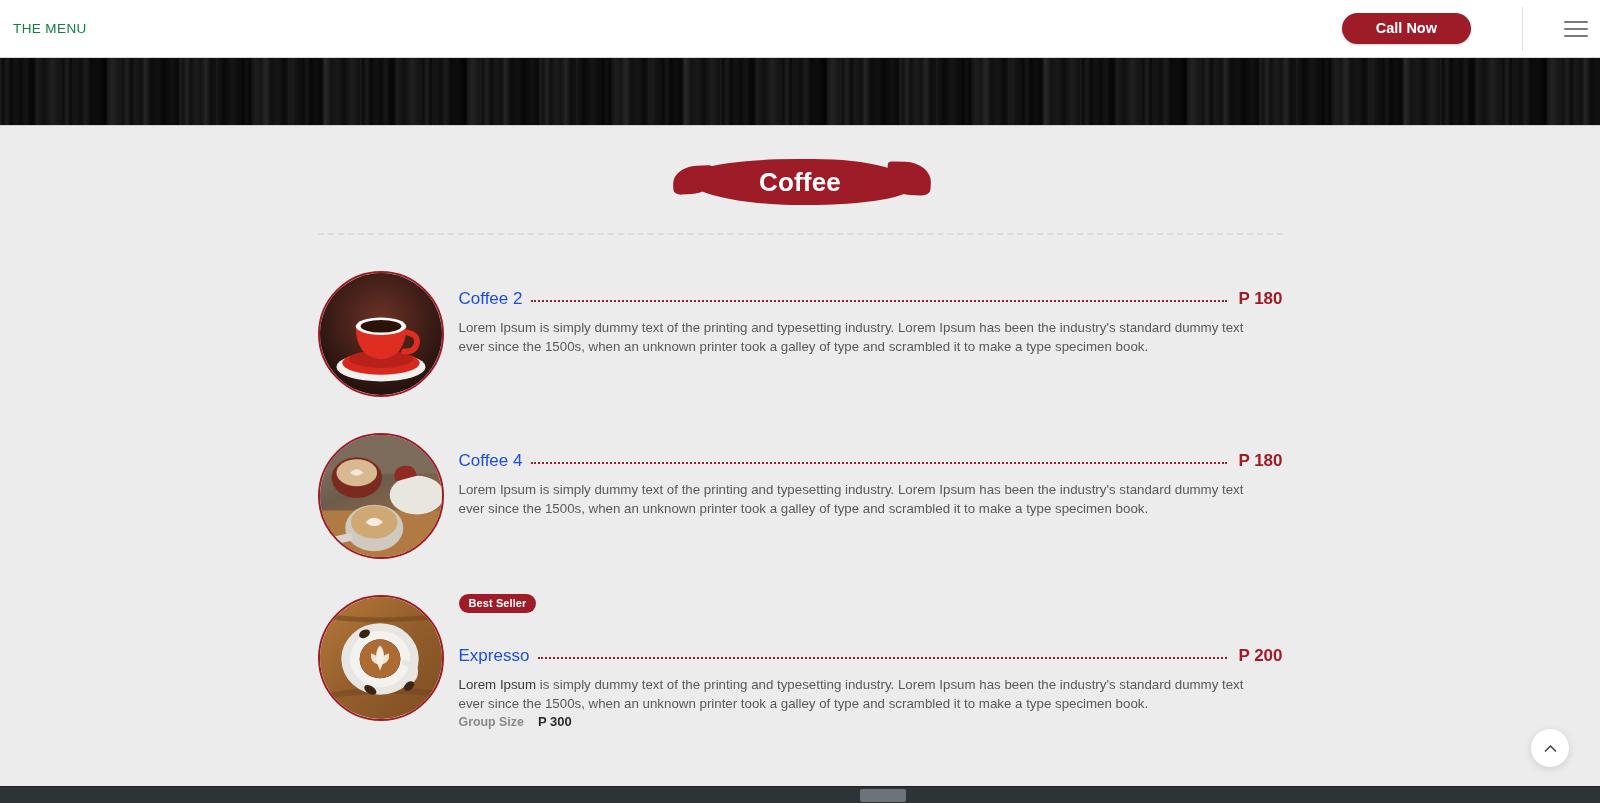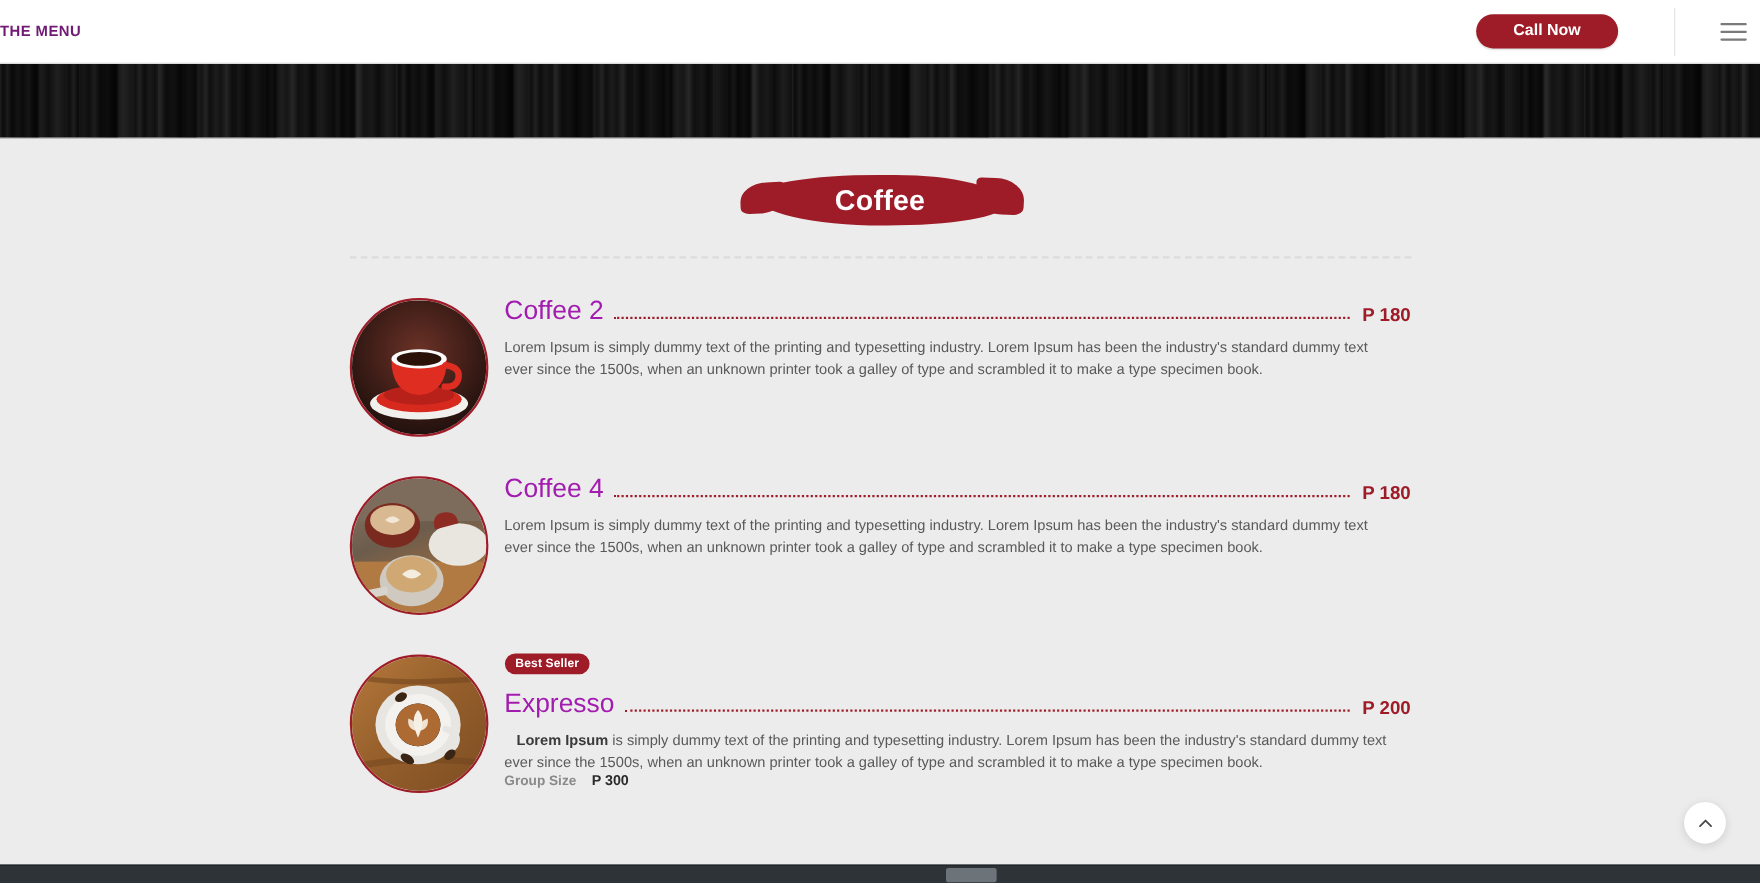--- a/index.html
+++ b/index.html
@@ -12,23 +12,24 @@
 
   
   .header{
     position:absolute; top:0; left:0; width:1600px; height:58px;
     background:#ffffff;
     border-bottom:1px solid #d8d8d8;
     display:flex; align-items:center;
     z-index:30;
   }
   .brand{
-    color:#701a75;
+    margin-left:13px;
+    color:#15803d;
     font-size:13.5px;
-    font-weight:bold;
+    font-weight:normal;
     letter-spacing:.4px;
   }
   .header-right{
     margin-left:auto;
     display:flex; align-items:center; height:100%;gap:29px;
   }
   .call-now{
     background:#9e1b28;
     color:#ffffff;
     border:none;
@@ -170,26 +171,27 @@
     margin-bottom:13px;
     letter-spacing:.1px;
   }
 
   .title-row{
     display:flex;
     align-items:flex-end;
     width:100%;
   }
   .item-title{
-    color:#a21caf;
-    font-size:24px;
+    color:#1d4ed8;
+    font-size:17px;
     font-weight:normal;
     white-space:nowrap;
     padding-right:9px;
     line-height:1.18;
+    margin-top:20px;
   }
   .dots{
     flex:1 1 auto;
     border-bottom:2px dotted #9e1b28;
     margin-bottom:7px;
     min-width:10px;
   }
   .item-price{
     color:#9e1b28;
     font-size:17px;
@@ -199,21 +201,21 @@
     line-height:1.18;
   }
 
   .item-desc{
     color:#595959;
     font-size:13.3px;
     line-height:1.46;
     margin-top:9px;
     max-width:810px;
   }
-  .item-desc b{ color:#3a3a3a; font-weight:bold;margin-left:11px; }
+  .item-desc b{ color:#3a3a3a; font-weight:normal; }
 
   .extra-row{
     display:flex;
     align-items:baseline;
   }
   .extra-label{
     color:#8a8a8a;
     font-size:12.4px;
     font-weight:bold;
   }

